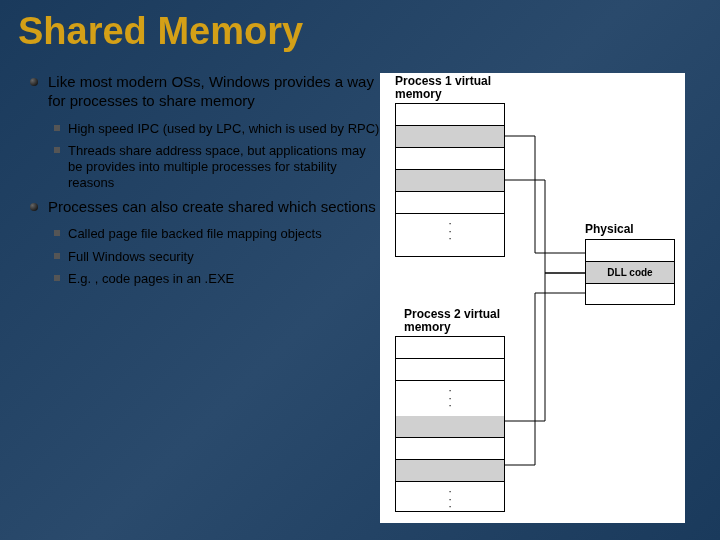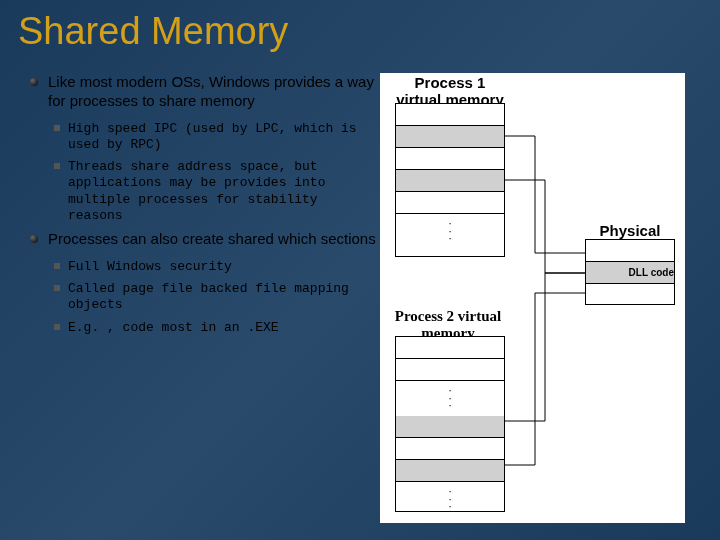--- a/index.html
+++ b/index.html
@@ -8,21 +8,21 @@
     height: 540px;
     background: linear-gradient(135deg, #1a3a5c 0%, #2a4a6c 50%, #1a3a5c 100%);
     font-family: Arial, sans-serif;
     color: #000;
     position: relative;
     overflow: hidden;
   }
   .title {
     color: #d4a017;
     font-size: 38px;
-    font-weight: normal;
+    font-weight: bold;
     padding: 10px 0 0 18px;
     font-family: Arial, sans-serif;
   }
   .content {
     display: flex;
     padding: 20px 28px 0 30px;
   }
   .text-col {
     width: 350px;
     color: #000;
@@ -40,21 +40,20 @@
     margin-right: 10px;
     margin-top: 5px;
     flex-shrink: 0;
   }
   .bullet-l2 {
     display: flex;
     margin-left: 24px;
     margin-bottom: 6px;
     font-size: 13px;
     line-height: 1.25;
-    font-family: Liberation Mono, monospace;
   }
   .bullet-l2 .sq {
     width: 6px; height: 6px;
     background: #555;
     margin-right: 8px;
     margin-top: 4px;
     flex-shrink: 0;
   }
   .diagram-col {
     width: 310px;
@@ -63,23 +62,22 @@
   .diagram {
     background: #fff;
     width: 305px;
     height: 450px;
     position: relative;
     font-size: 11px;
     font-weight: bold;
   }
   .mem-label {
     position: absolute;
-    text-align: center;
     width: 110px;
-    font-size: 15px;
+    font-size: 12px;
     line-height: 1.1;
   }
   .mem-box {
     position: absolute;
     border: 1px solid #000;
     width: 110px;
     background: #fff;
   }
   .cell {
     height: 22px;
@@ -97,21 +95,21 @@
   .phys-box {
     position: absolute;
     border: 1px solid #000;
     width: 90px;
     background: #fff;
   }
   .phys-cell {
     height: 22px;
     border-bottom: 1px solid #000;
     font-size: 10px;
-    text-align: right;
+    text-align: center;
     line-height: 22px;
   }
   .phys-cell:last-child { border-bottom: none; }
   .phys-cell.shaded { background: #d0d0d0; }
   svg.connectors {
     position: absolute;
     left: 0; top: 0;
     width: 305px; height: 450px;
     pointer-events: none;
   }
@@ -134,47 +132,47 @@
     <div class="bullet-l2">
       <span class="sq"></span>
       <span>Threads share address space, but applications may be provides into multiple processes for stability reasons</span>
     </div>
     <div class="bullet-l1">
       <span class="dot"></span>
       <span>Processes can also create shared which sections</span>
     </div>
     <div class="bullet-l2">
       <span class="sq"></span>
+      <span>Called page file backed file mapping objects</span>
+    </div>
+    <div class="bullet-l2">
+      <span class="sq"></span>
       <span>Full Windows security</span>
     </div>
     <div class="bullet-l2">
       <span class="sq"></span>
-      <span>Called page file backed file mapping objects</span>
-    </div>
-    <div class="bullet-l2">
-      <span class="sq"></span>
-      <span>E.g. , code most in an .EXE</span>
+      <span>E.g. , code pages in an .EXE</span>
     </div>
   </div>
 
   <div class="diagram-col">
     <div class="diagram">
 
       <div class="mem-label" style="left:15px; top:2px;">Process 1 virtual memory</div>
       <div class="mem-box" style="left:15px; top:30px; height:154px;">
         <div class="cell"></div>
         <div class="cell shaded"></div>
         <div class="cell"></div>
         <div class="cell shaded"></div>
         <div class="cell"></div>
         <div class="vdots">·<br>·<br>·</div>
         <div class="cell"></div>
       </div>
 
-      <div class="mem-label" style="left:13px; top:235px;font-family:Liberation Serif, serif;">Process 2 virtual memory</div>
+      <div class="mem-label" style="left:24px; top:235px;">Process 2 virtual memory</div>
       <div class="mem-box" style="left:15px; top:263px; height:176px;">
         <div class="cell"></div>
         <div class="cell"></div>
         <div class="vdots">·<br>·<br>·</div>
         <div class="cell shaded"></div>
         <div class="cell"></div>
         <div class="cell shaded"></div>
         <div class="vdots">·<br>·<br>·</div>
         <div class="cell"></div>
       </div>

